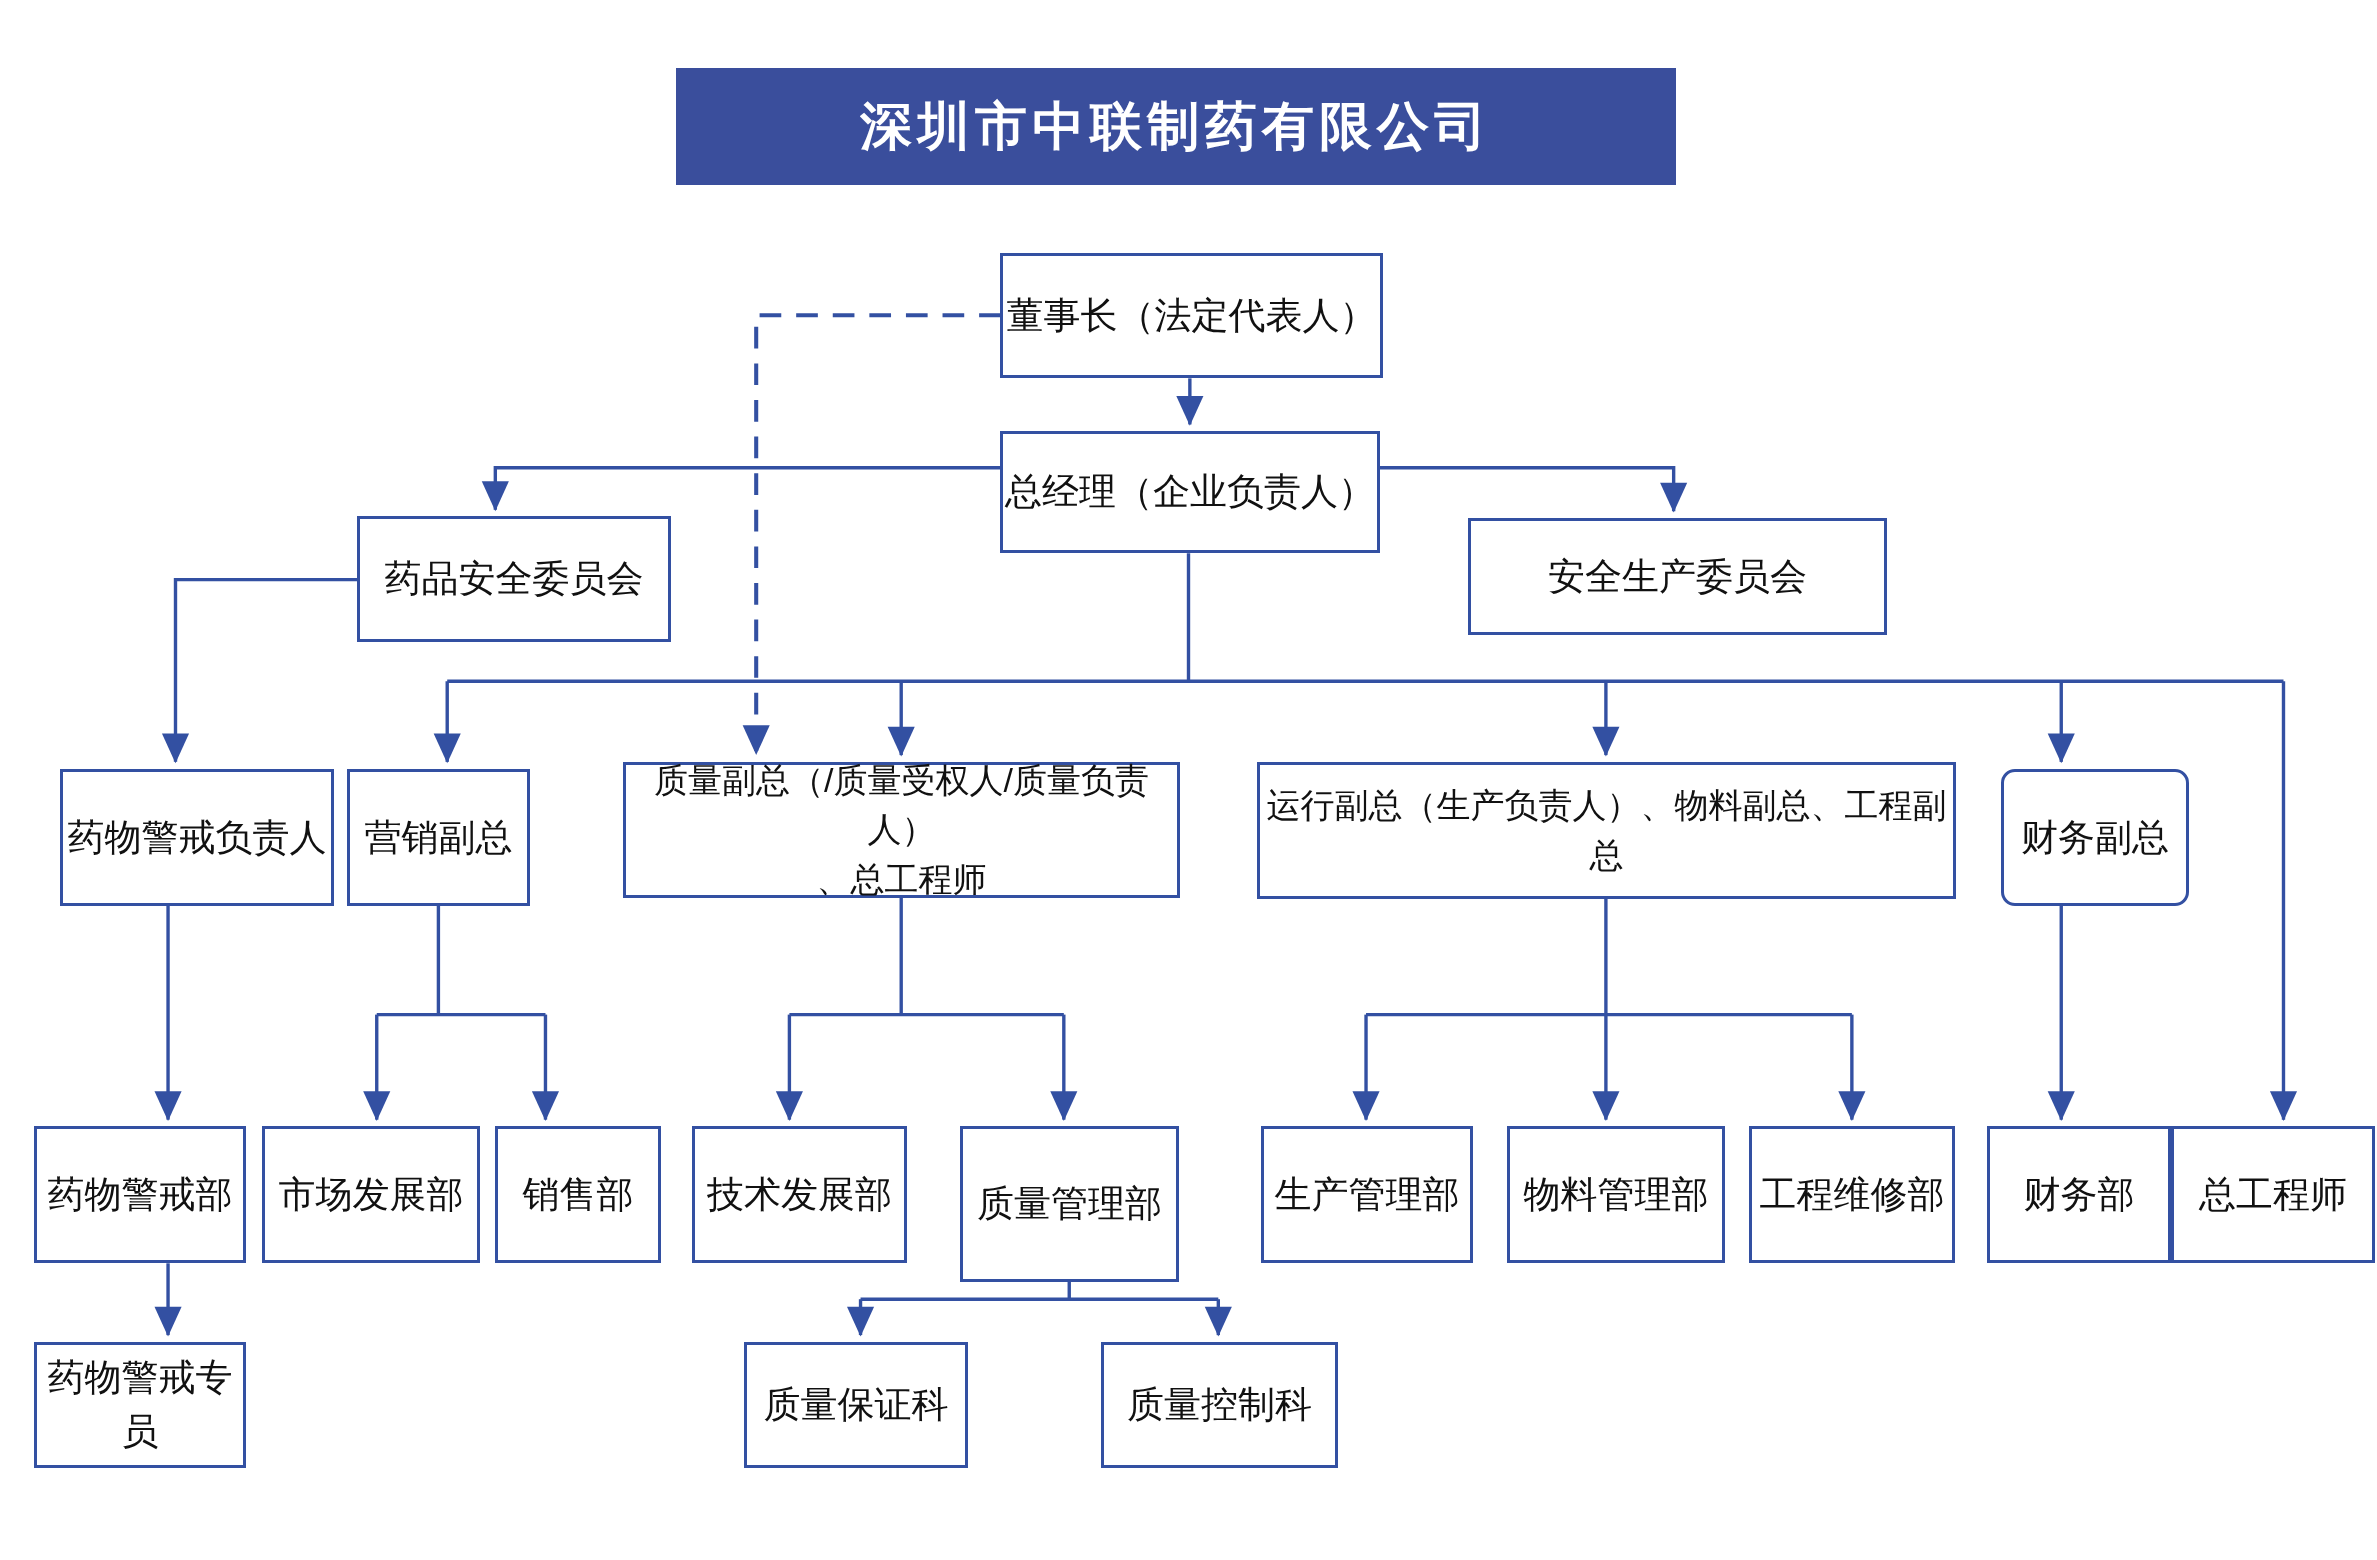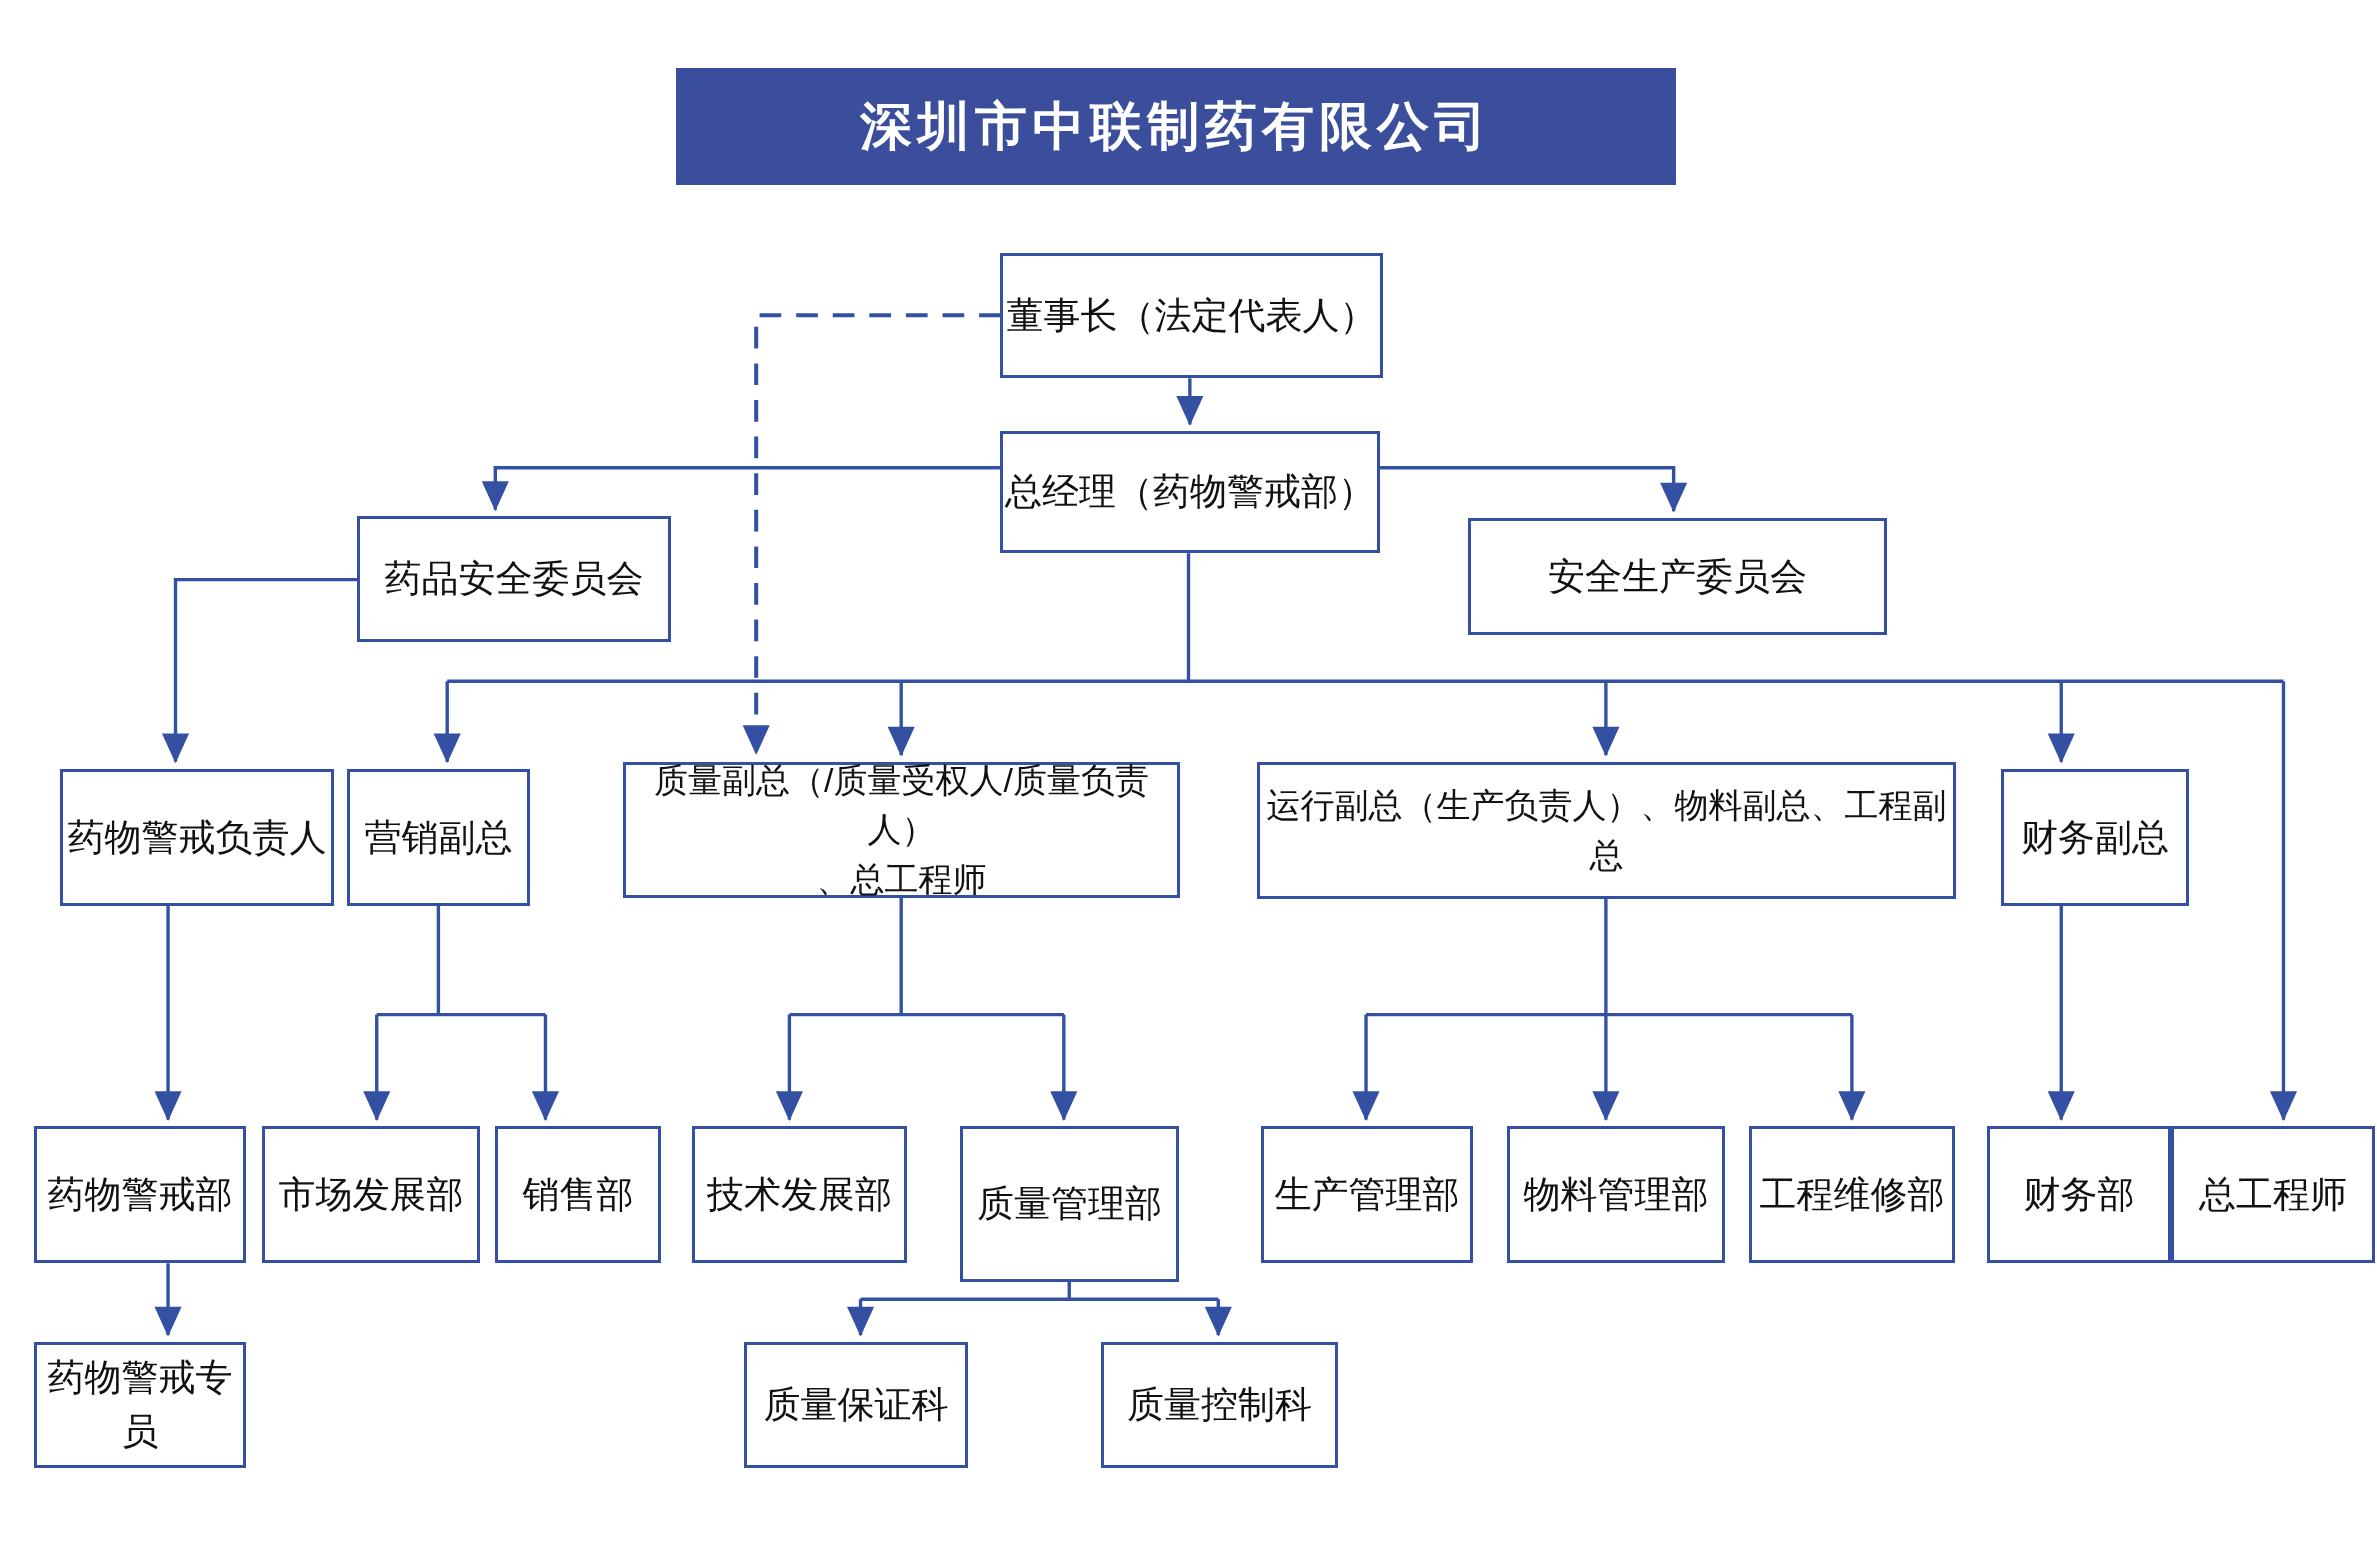--- a/index.html
+++ b/index.html
@@ -60,21 +60,21 @@
   }
   
   .n-chairman{left:1000px;top:253px;width:383px;height:125px;}
   .n-gm{left:1000px;top:431px;width:380px;height:122px;}
   .n-drugSafety{left:357px;top:516px;width:314px;height:126px;}
   .n-prodSafety{left:1468px;top:518px;width:419px;height:117px;}
   .n-pvLead{left:60px;top:769px;width:274px;height:137px;}
   .n-marketingVP{left:347px;top:769px;width:183px;height:137px;}
   .n-qualityVP{left:623px;top:762px;width:557px;height:136px;}
   .n-operationsVP{left:1257px;top:762px;width:699px;height:137px;}
-  .n-financeVP{left:2001px;top:769px;width:188px;height:137px;}
+  .n-financeVP{left:2001px;top:769px;width:188px;height:137px;border-radius:14px;}
   .n-pvDept{left:34px;top:1126px;width:212px;height:137px;}
   .n-marketDev{left:262px;top:1126px;width:218px;height:137px;}
   .n-sales{left:495px;top:1126px;width:166px;height:137px;}
   .n-techDev{left:692px;top:1126px;width:215px;height:137px;}
   .n-qmDept{left:960px;top:1126px;width:219px;height:156px;}
   .n-prodMgmt{left:1261px;top:1126px;width:212px;height:137px;}
   .n-matMgmt{left:1507px;top:1126px;width:218px;height:137px;}
   .n-engMaint{left:1749px;top:1126px;width:206px;height:137px;}
   .n-finDept{left:1971px;top:1126px;width:184px;height:137px;margin-left:16px;}
   .n-hr{left:2171px;top:1126px;width:204px;height:137px;}
@@ -139,21 +139,21 @@
 
   <div class="banner">
     <span>深圳市中联制药有限公司</span>
   </div>
 
   <div class="node n-chairman">
     <span>董事长（法定代表人）</span>
   </div>
 
   <div class="node n-gm">
-    <span>总经理（药物警戒部）</span>
+    <span>总经理（企业负责人）</span>
   </div>
 
   <div class="node n-drugSafety">
     <span>药品安全委员会</span>
   </div>
 
   <div class="node n-prodSafety">
     <span>安全生产委员会</span>
   </div>
 

